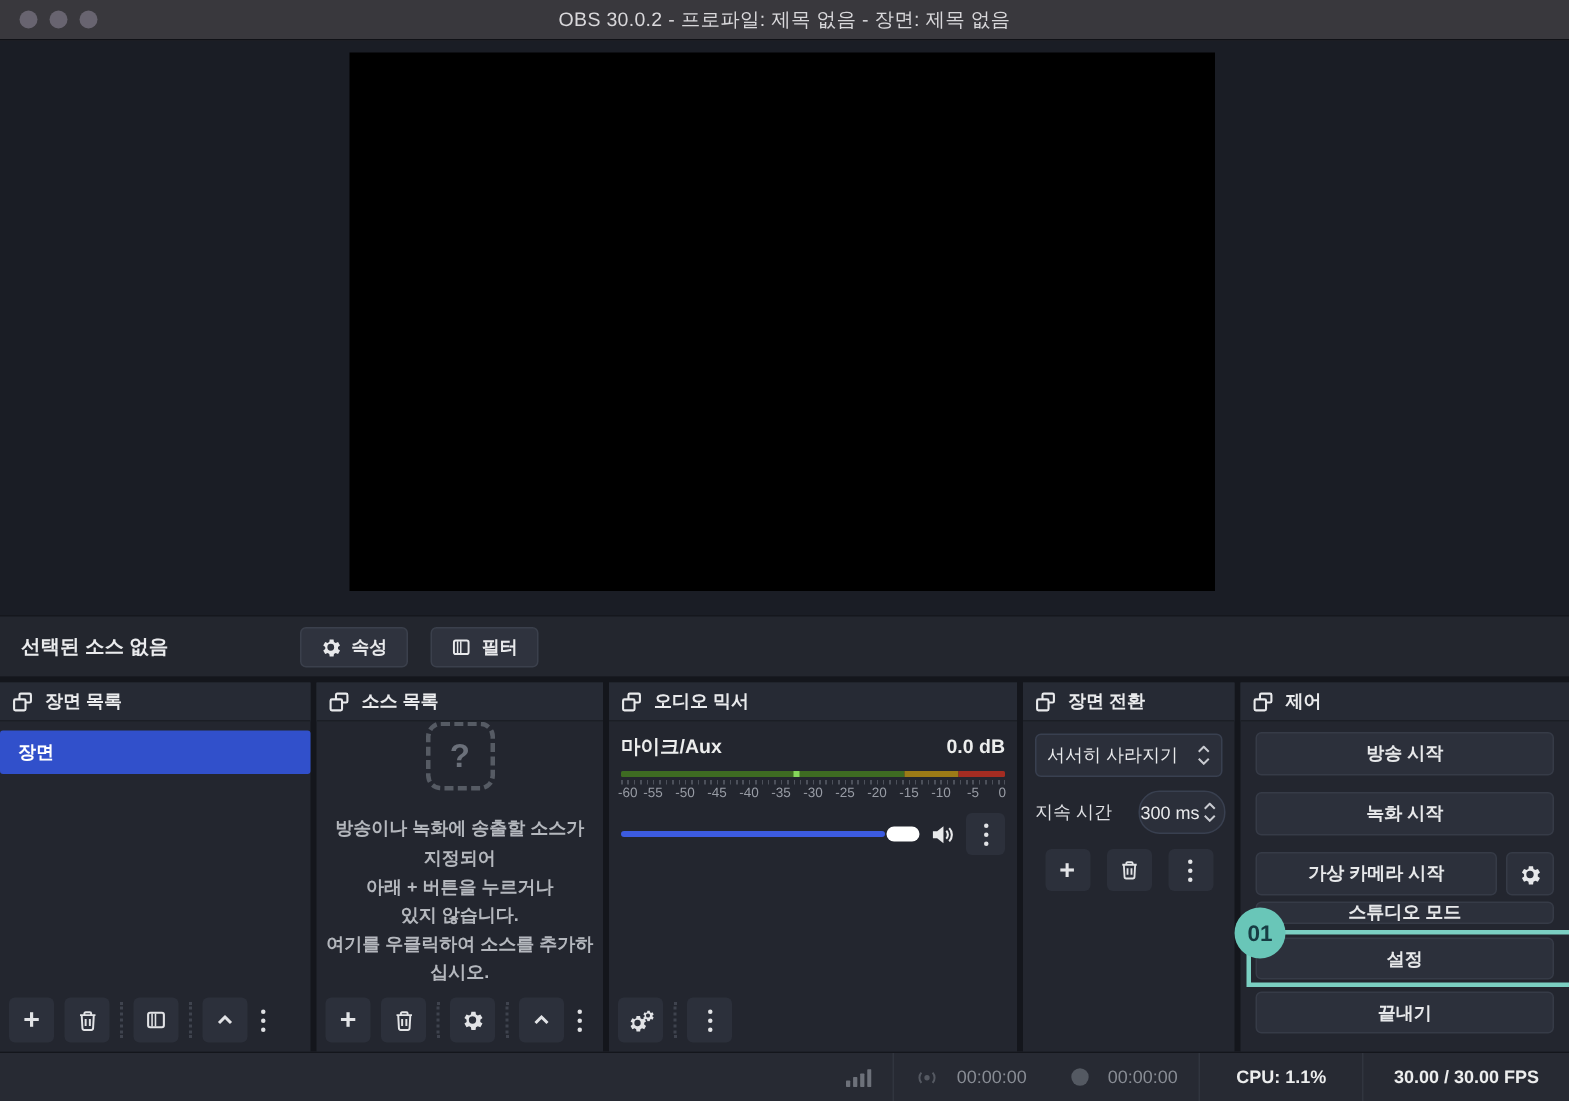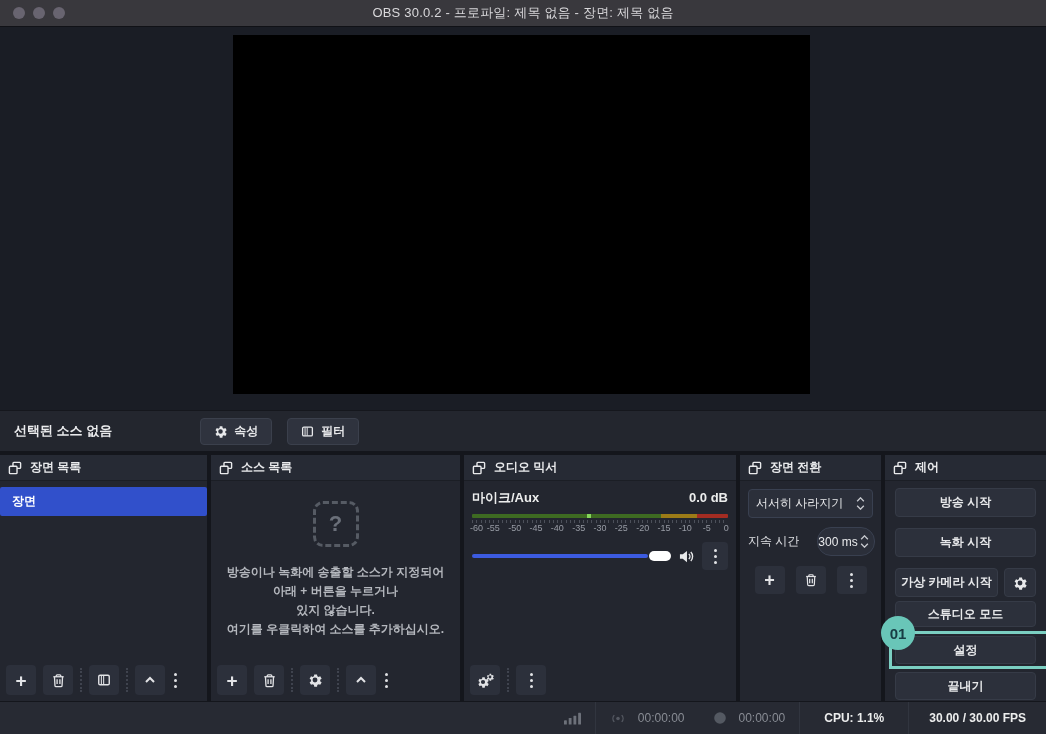--- a/index.html
+++ b/index.html
@@ -27,21 +27,21 @@
   .context-label { font-size:13px; font-weight:bold; color:#eaebed; }
   .context-buttons { display:flex; gap:15px; margin-left:88px; }
   .ctx-btn { display:flex; align-items:center; gap:7px; height:27px; padding:0 13px;
     background:#2f333e; border:1px solid #3b404c; border-radius:4px;
     font-size:12px; font-weight:bold; color:#e8e9eb; cursor:pointer; }
 
   
   .docks { height:250px; background:#14161c; display:flex; gap:4px; padding-top:4px; }
   .panel { background:#23262f; display:flex; flex-direction:column; min-width:0; }
   .panel-scenes { width:207px; }
-  .panel-sources { width:249px;justify-content:center; }
+  .panel-sources { width:191px;justify-content:center; }
   .panel-mixer { width:272px; }
   .panel-transitions { width:141px; }
   .panel-controls { flex:1; }
   .panel-header { flex:none; height:26px; background:#262a34; border-bottom:1px solid #1b1e25;
     display:flex; align-items:center; gap:8px; padding:0 8px;
     font-size:12px; font-weight:bold; color:#e9eaec; }
   .panel-body { flex:1; position:relative; min-height:0; }
   .panel-toolbar { flex:none; height:42px; display:flex; align-items:center; gap:7px; padding:0 6px; }
   .tool-btn { width:30px; height:30px; background:#2c303b; border-radius:4px; border:none;
     display:flex; align-items:center; justify-content:center; color:#e2e3e6; cursor:pointer;
@@ -103,21 +103,21 @@
     display:flex; align-items:center; justify-content:center; color:#e2e3e6; cursor:pointer;
     font-size:18px; font-weight:bold; line-height:1; }
 
   
   .controls-body { padding:0 10px; display:flex; flex-direction:column; }
   .ctl-btn { height:29px; background:#2c303b; border:1px solid #363b47; border-radius:4px;
     font-size:12px; font-weight:bold; color:#e7e8ea; display:flex; align-items:center;
     justify-content:center; cursor:pointer; width:100%; font-family:inherit; }
   .mt7 { margin-top:7px; } .mt11 { margin-top:11px; } .mt4 { margin-top:4px; }
   .mt9 { margin-top:9px; } .mt8 { margin-top:8px; }
-  .h26 { height:26px; } .h28 { height:28px; }
+  .h26 { height:15px; } .h28 { height:28px; }
   .vcam-row { display:flex; gap:6px; }
   .vcam-main { flex:1; }
   .vcam-gear { width:32px; flex:none; }
   .settings-wrap { position:relative; }
   .anno-rect { position:absolute; left:-6px; right:-16px; top:-5px; bottom:-5px;
     border:3px solid #7bcfc2; pointer-events:none; }
   .anno-badge { position:absolute; left:-14px; top:-20px; width:34px; height:34px;
     border-radius:50%; background:#69c6b8; color:#173c43; font-size:15px; font-weight:bold;
     display:flex; align-items:center; justify-content:center; z-index:2; }
 

